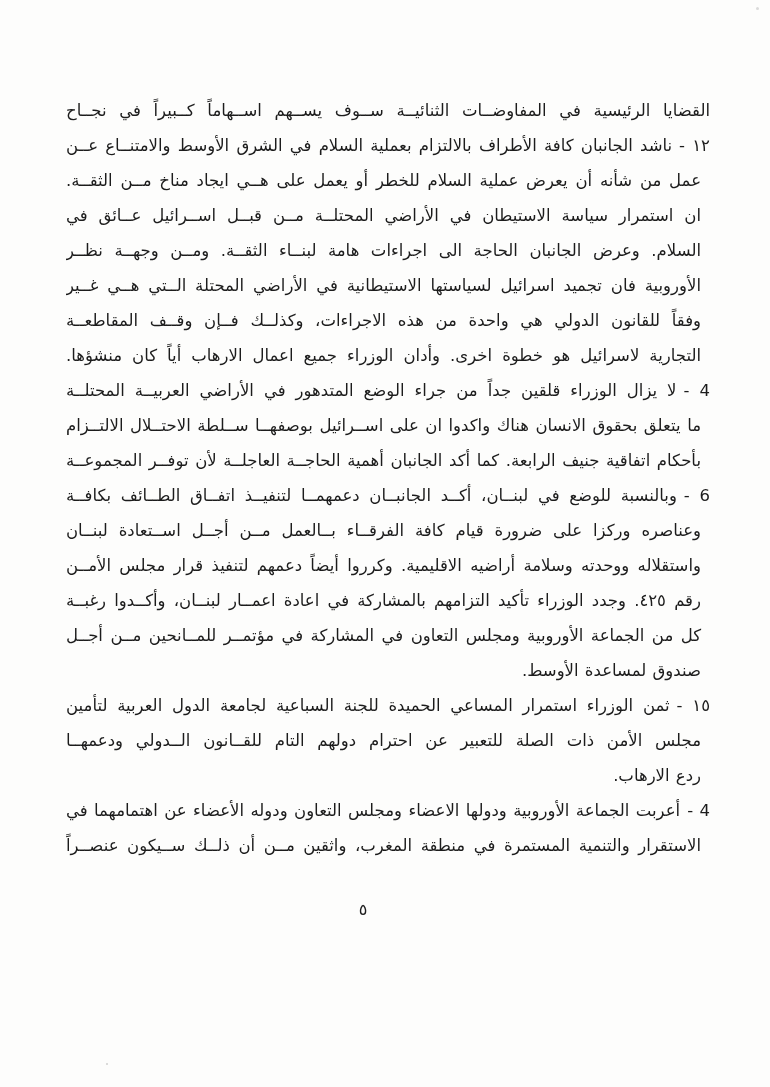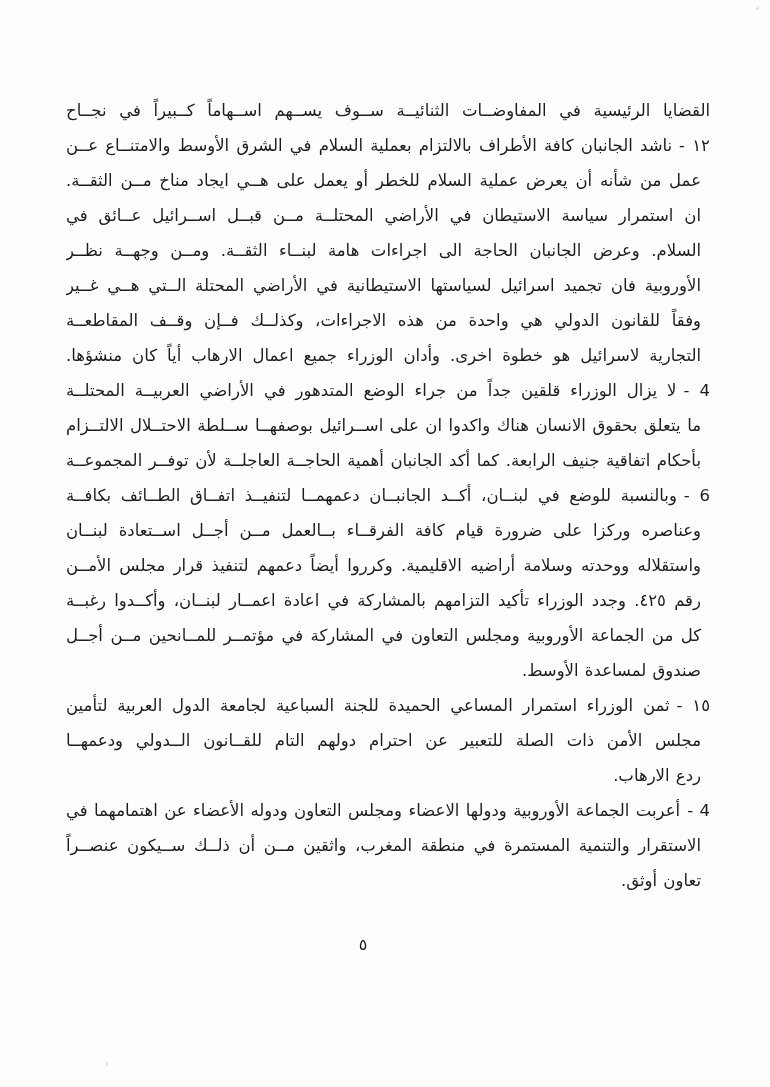--- a/index.html
+++ b/index.html
@@ -100,20 +100,19 @@
 
   <div class="para">
     <div class="line"><span class="pnum">١٥ -</span><span>ثمن الوزراء استمرار المساعي الحميدة للجنة السباعية لجامعة الدول العربية لتأمين تعاون ليبيا</span></div>
     <div class="line cont"><span>مجلس الأمن ذات الصلة للتعبير عن احترام دولهم التام للقــانون الــدولي ودعمهــا لاجــراءات</span></div>
     <div class="line cont short"><span>ردع الارهاب.</span></div>
   </div>
 
   <div class="para">
     <div class="line"><span class="pnum">4 -</span><span>أعربت الجماعة الأوروبية ودولها الاعضاء ومجلس التعاون ودوله الأعضاء عن اهتمامهما في</span></div>
     <div class="line cont"><span>الاستقرار والتنمية المستمرة في منطقة المغرب، واثقين مــن أن ذلــك ســيكون عنصــراً لتعزيــز</span></div>
-    <div class="line cont short"><span>تعاون أوثق.</span></div>
   </div>
 
   <div class="pagenum-row">
     <span class="num">٥</span>
   </div>
 
 </div>
 
 </body></html>

